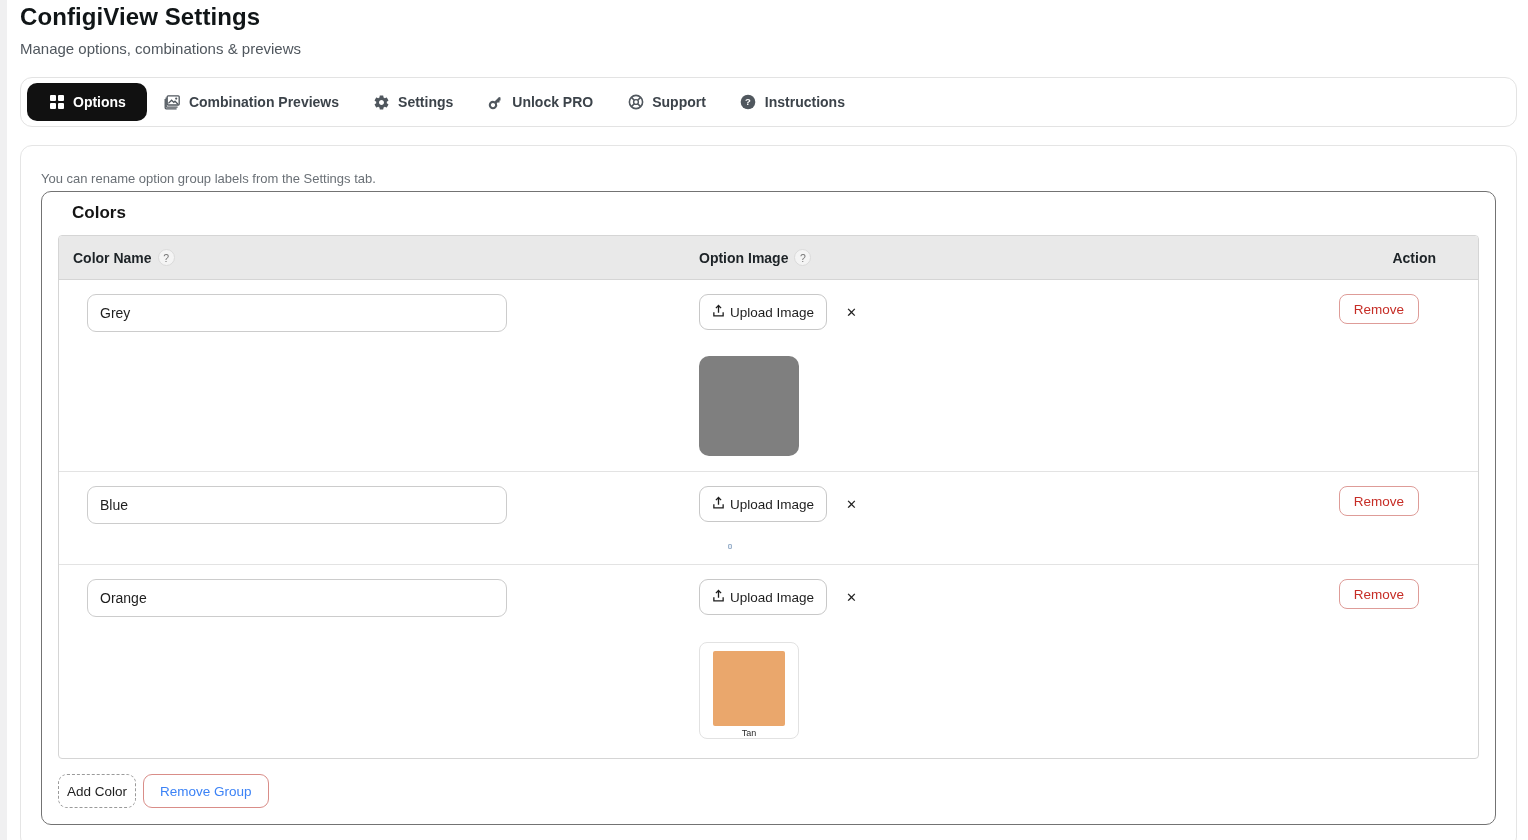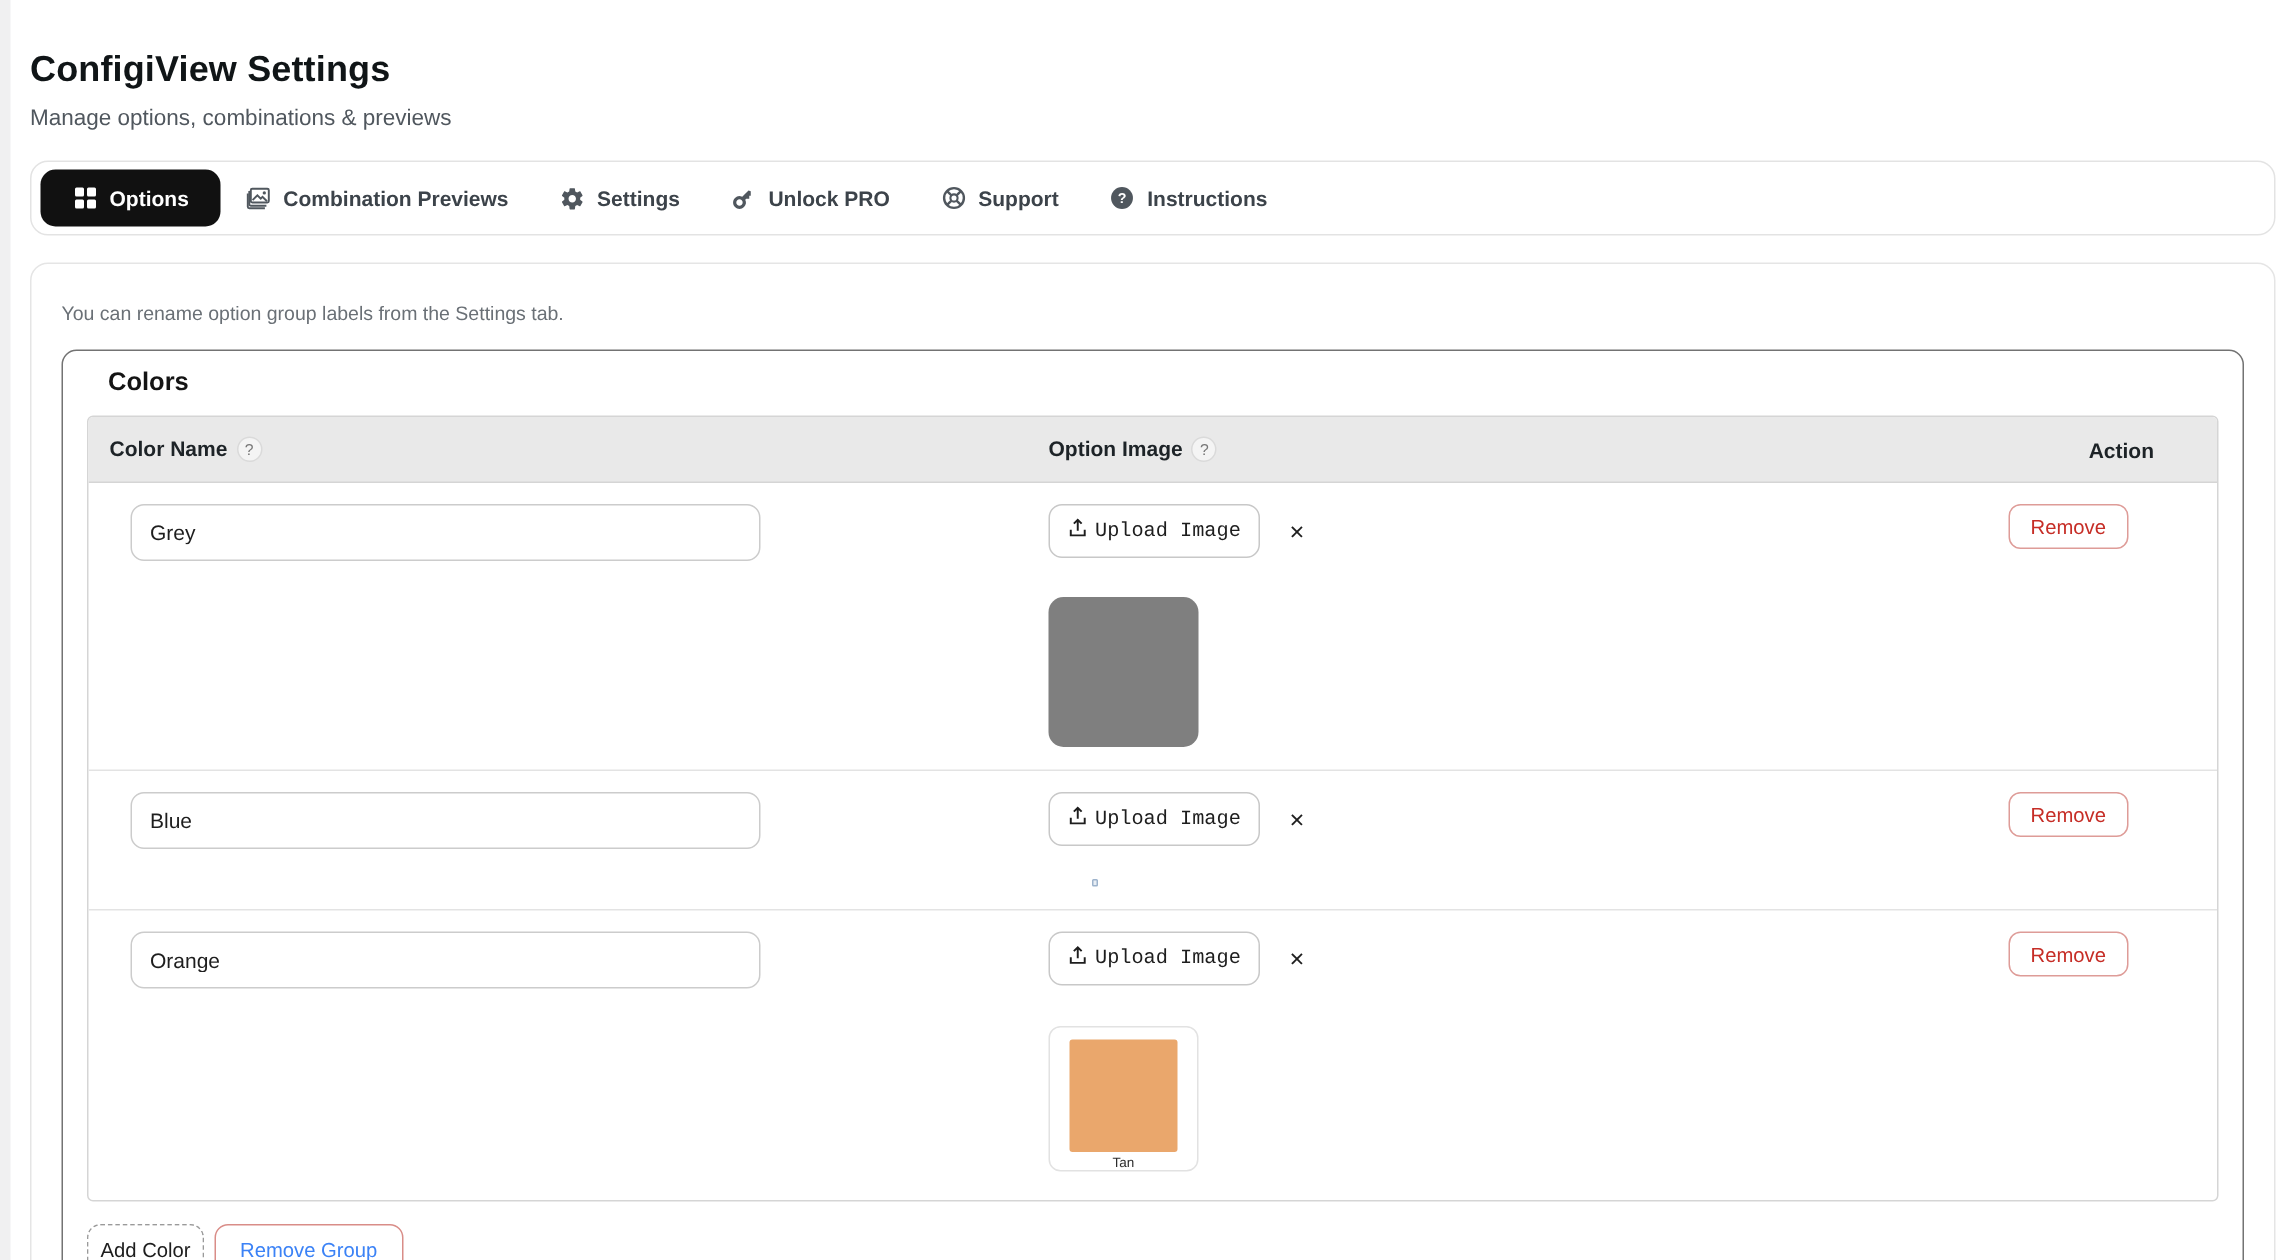--- a/index.html
+++ b/index.html
@@ -9,21 +9,21 @@
     font-family: "Liberation Sans", sans-serif;
     color: #1d2327;
     position: relative;
   }
   .admin-strip {
     position: absolute; left: 0; top: 0; width: 7px; height: 840px;
     background: #f0f0f1;
   }
   .content { position: absolute; left: 20px; top: 0; width: 1497px; }
 
-  .page-title { font-size: 24px; font-weight: 600; color: #101517; padding-top: 12px; line-height: 30px; letter-spacing: .1px; margin-top: 20px; }
+  .page-title { font-size: 24px; font-weight: 600; color: #101517; padding-top: 2px; line-height: 30px; letter-spacing: .1px; }
   .page-subtitle { margin-top: 8px; font-size: 15px; color: #50575e; line-height: 18px; }
 
   
   .tabbar {
     margin-top: 19px; height: 50px; background: #fff;
     border: 1px solid #e3e3e3; border-radius: 12px;
     display: flex; align-items: center; padding-left: 6px;
   }
   .tab {
     display: inline-flex; align-items: center; gap: 8px;
@@ -37,21 +37,21 @@
 
   
   .panel {
     margin-top: 18px; height: 704px;
     border: 1px solid #e5e5e5; border-radius: 12px;
     background: #ffffff; padding: 25px 20px 0 20px;
   }
   .note { font-size: 13px; color: #6a7076; line-height: 15px; }
 
   .group-box {
-    margin-top: 17px; height: 634px;
+    margin-top: 5px; height: 634px;
     border: 1px solid #737373; border-radius: 10px;
     padding: 10px 16px 0 16px; background: #fff;
   }
   .group-title { font-size: 17px; font-weight: 700; color: #141414; line-height: 21px; padding-left: 14px; }
 
   
   .table-box {
     margin-top: 12px; border: 1px solid #d5d5d5; border-radius: 4px;
     background: #fff; overflow: hidden;
   }
@@ -81,21 +81,21 @@
     width: 420px; height: 38px;
     border: 1px solid #cccccc; border-radius: 9px;
     padding: 0 12px; font-size: 14px; color: #1e1e1e;
     font-family: inherit; background: #fff; outline: none;
   }
   .upload-wrap { display: flex; align-items: center; margin-top: 14px; }
   .upload-btn {
     display: inline-flex; align-items: center; gap: 5px;
     height: 36px; padding: 0 12px;
     background: #fff; border: 1px solid #c8c8c8; border-radius: 9px;
-    font-size: 13.5px; color: #1e1e1e; font-family: Liberation Mono, monospace; cursor: pointer;
+    font-size: 13.5px; color: #1e1e1e; font-family: Liberation Sans, sans-serif; cursor: pointer;
   }
   .clear-btn {
     margin-left: 19px; background: none; border: none; cursor: pointer;
     font-size: 13px; color: #1e1e1e; font-family: inherit; line-height: 1;
   }
   .swatch-plain {
     margin-top: 26px; width: 100px; height: 100px; border-radius: 10px;
   }
   .preview-card {
     margin-top: 27px; width: 100px; height: 97px;

